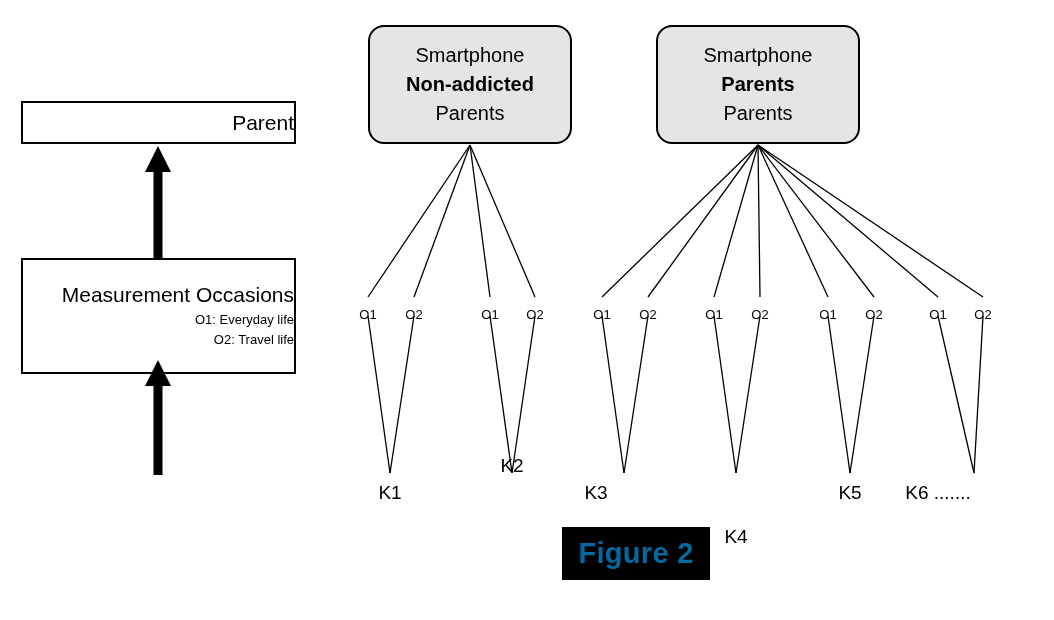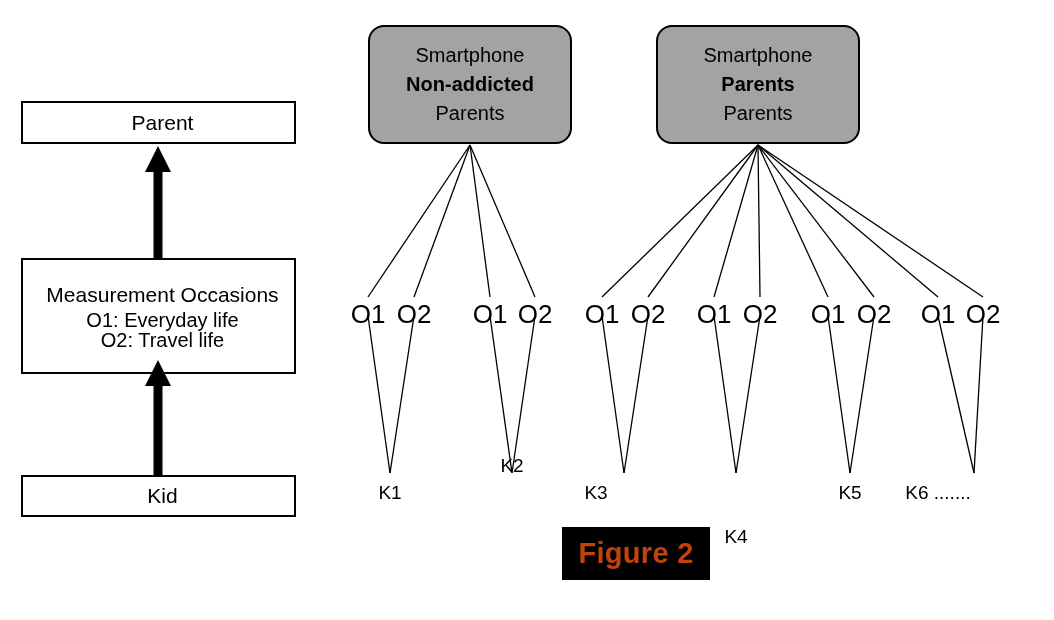--- a/index.html
+++ b/index.html
@@ -19,47 +19,47 @@
     overflow: hidden;
   }
   
   .lbox {
     position: absolute;
     box-sizing: border-box;
     border: 2px solid #000000;
     background: #ffffff;
     display: flex;
     flex-direction: column;
-    align-items: center;
+    align-items: flex-end;
     justify-content: center;
     text-align: center;
     padding-left: 8px;
   }
   .lbox .title {
     font-size: 21px;
     line-height: 26px;
     white-space: nowrap;
   }
   .lbox .sub {
-    font-size: 20px;
+    font-size: 13px;
     line-height: 20px;
     white-space: nowrap;
   }
   #box-parent { left: 21px; top: 101px; width: 275px; height: 43px; }
   #box-occasions { left: 21px; top: 258px; width: 275px; height: 116px; }
   #box-kid { left: 21px; top: 475px; width: 275px; height: 42px; }
   #box-occasions .title { margin-bottom: 2px; }
 
   
   .gbox {
     position: absolute;
     box-sizing: border-box;
     border: 2px solid #000000;
     border-radius: 16px;
-    background: #a3a3a3;
+    background: #e5e5e5;
     display: flex;
     flex-direction: column;
     align-items: center;
     justify-content: center;
     text-align: center;
     line-height: 29px;
   }
   .gbox span { display: block; font-size: 20px; white-space: nowrap; }
   .gbox .strong { font-weight: bold; }
   #group-nonaddicted { left: 368px; top: 25px; width: 204px; height: 119px; }
@@ -70,42 +70,42 @@
     position: absolute;
     left: 0; top: 0;
     width: 1054px;
     height: 620px;
     pointer-events: none;
   }
 
   
   .nlabel {
     position: absolute;
-    font-size: 26px;
+    font-size: 13px;
     line-height: 19px;
     white-space: nowrap;
     transform: translateX(-50%);
   }
   .klabel {
     position: absolute;
     font-size: 19px;
     line-height: 19px;
     white-space: nowrap;
     transform: translateX(-50%);
   }
 
   
   #figure-caption {
     position: absolute;
     left: 562px;
     top: 527px;
     width: 148px;
     height: 53px;
     background: #000000;
-    color: #c2410c;
+    color: #0369a1;
     font-size: 29px;
     font-weight: bold;
     display: flex;
     align-items: center;
     justify-content: center;
     letter-spacing: 0.3px;
   }
 </style>
 </head>
 <body>
@@ -115,23 +115,20 @@
   <div class="lbox" id="box-parent">
     <div class="title">Parent</div>
   </div>
 
   <div class="lbox" id="box-occasions">
     <div class="title">Measurement Occasions</div>
     <div class="sub">O1: Everyday life</div>
     <div class="sub">O2: Travel life</div>
   </div>
 
-  <div class="lbox" id="box-kid">
-    <div class="title">Kid</div>
-  </div>
 
   <div class="gbox" id="group-nonaddicted">
     <span>Smartphone</span>
     <span class="strong">Non-addicted</span>
     <span>Parents</span>
   </div>
 
   <div class="gbox" id="group-addicted">
     <span>Smartphone</span>
     <span class="strong">Parents</span>

